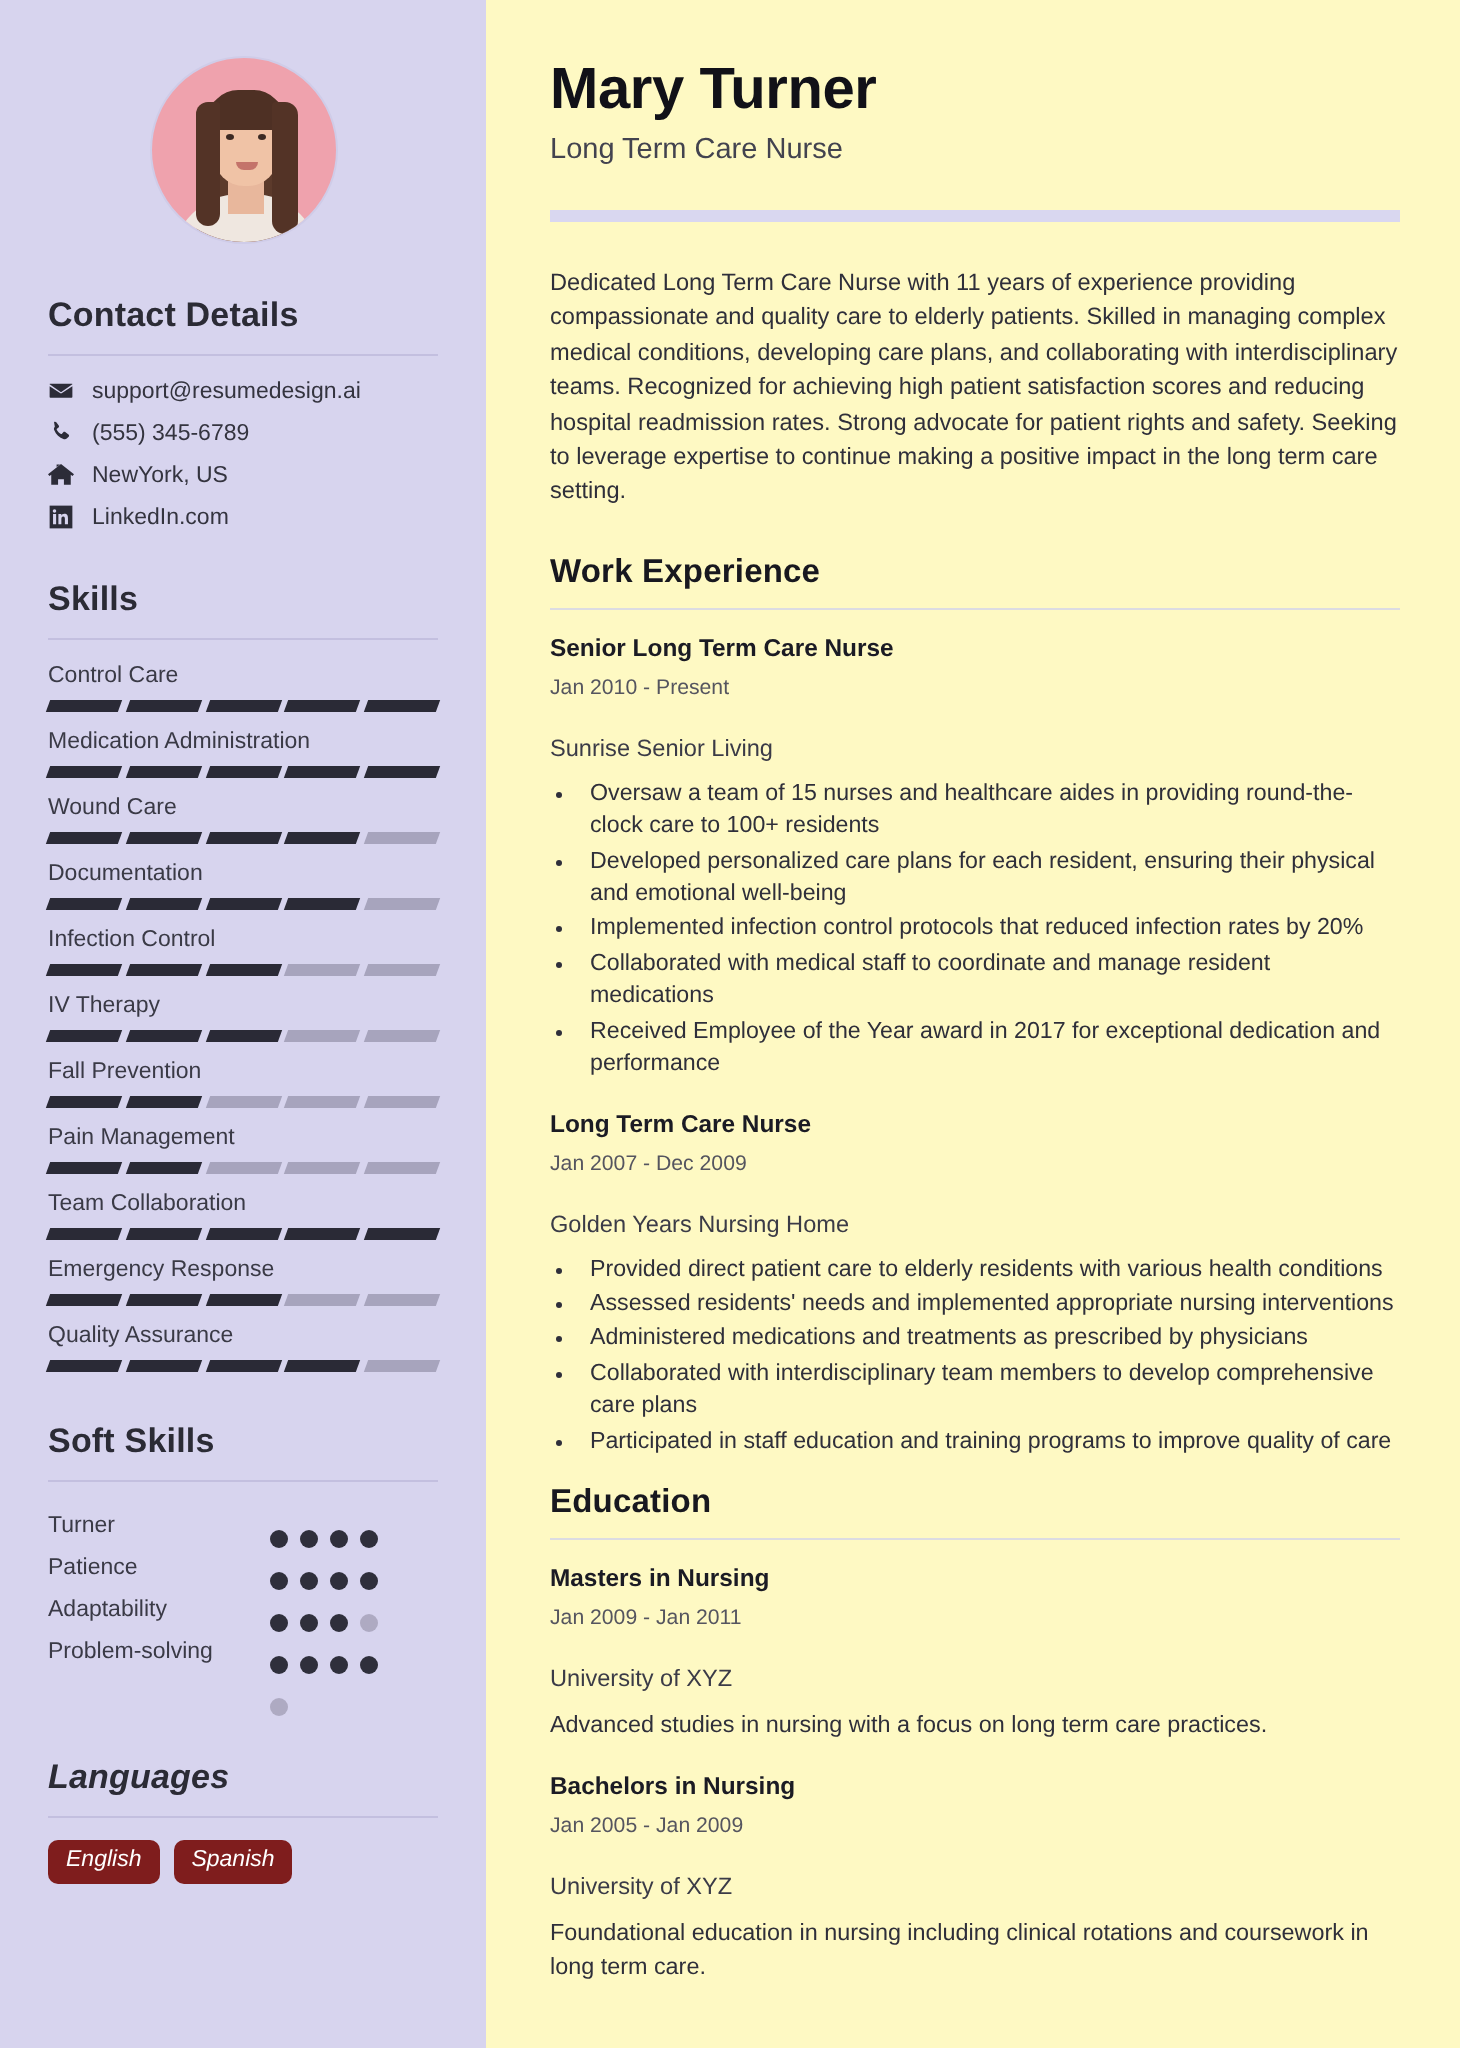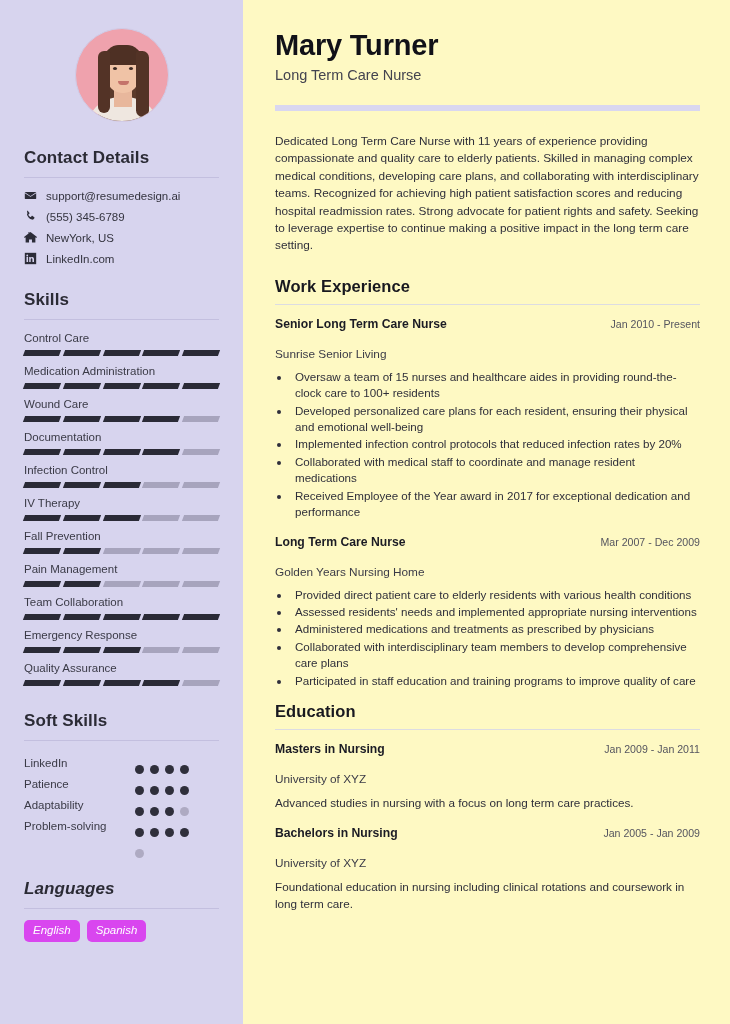--- a/index.html
+++ b/index.html
@@ -177,21 +177,21 @@
     width: 9px; height: 9px;
     border-radius: 50%;
     background: #aeaac2;
   }
   .dot.on { background: #2f2f3b; }
 
   
   .lang-block { padding-bottom: 24px; font-style: italic; }
   .lang-tags { display: flex; gap: 7px; flex-wrap: wrap; }
   .lang-tag {
-    background: #d946ef;
+    background: #7f1d1d;
     color: #ffffff;
     font-size: 11.5px;
     padding: 4px 9px 5px;
     border-radius: 5px;
     line-height: 13px;
   }
 
   
   .main {
     flex: 1;
@@ -233,20 +233,21 @@
     height: 1px;
     background: #dcdce2;
     margin: 8px 0 11px;
   }
   .entry { margin-bottom: 13px; }
   .entry-top {
     display: flex;
     justify-content: space-between;
     align-items: flex-start;
     gap: 4px;
+    flex-direction: column;
   }
   .entry-title {
     font-size: 12.2px;
     font-weight: bold;
     color: #1b1b24;
     line-height: 16px;
   }
   .entry-date {
     font-size: 10.6px;
     color: #55555f;
@@ -462,21 +463,21 @@
             </div>
   </div>
         </div>
     </div>
 
     <div class="sb-section soft-block">
       <div class="sb-title">Soft Skills</div>
       <div class="sb-rule"></div>
       <div class="soft-rows" id="soft-list">
           <div class="soft-row">
-    <span class="soft-name">LinkedIn</span>
+    <span class="soft-name">Turner</span>
     <span class="dots">
               <span class="dot on"></span>
               <span class="dot on"></span>
               <span class="dot on"></span>
               <span class="dot on"></span>
             </span>
   </div>
           <div class="soft-row">
     <span class="soft-name">Patience</span>
     <span class="dots">
@@ -546,21 +547,21 @@
               <li>Oversaw a team of 15 nurses and healthcare aides in providing round-the-clock care to 100+ residents</li>
               <li>Developed personalized care plans for each resident, ensuring their physical and emotional well-being</li>
               <li>Implemented infection control protocols that reduced infection rates by 20%</li>
               <li>Collaborated with medical staff to coordinate and manage resident medications</li>
               <li>Received Employee of the Year award in 2017 for exceptional dedication and performance</li>
             </ul>
   </div>
           <div class="entry">
     <div class="entry-top">
       <span class="entry-title">Long Term Care Nurse</span>
-      <span class="entry-date">Mar 2007 - Dec 2009</span>
+      <span class="entry-date">Jan 2007 - Dec 2009</span>
     </div>
     <div class="entry-org">Golden Years Nursing Home</div>
     <ul class="bullets">
               <li>Provided direct patient care to elderly residents with various health conditions</li>
               <li>Assessed residents' needs and implemented appropriate nursing interventions</li>
               <li>Administered medications and treatments as prescribed by physicians</li>
               <li>Collaborated with interdisciplinary team members to develop comprehensive care plans</li>
               <li>Participated in staff education and training programs to improve quality of care</li>
             </ul>
   </div>

